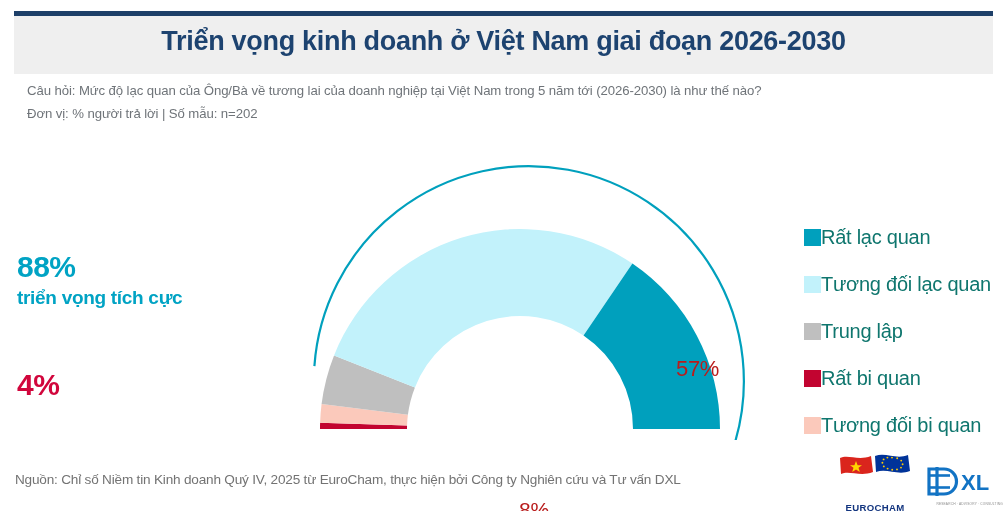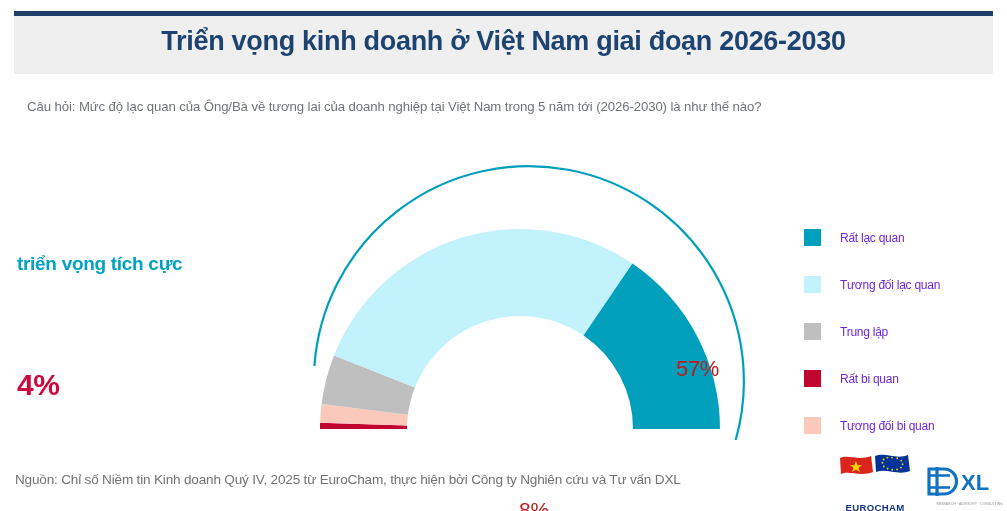--- a/index.html
+++ b/index.html
@@ -20,21 +20,21 @@
   }
   .page-title {
     position: absolute; left: 14px; top: 26px;
     width: 979px; text-align: center;
     font-size: 27px; font-weight: 700; letter-spacing: -0.3px;
     color: #1d4370;
     white-space: nowrap;
   }
 
   
-  .subtitle-block { position: absolute; left: 27px; top: 96px; }
+  .subtitle-block { position: absolute; left: 27px; top: 80px; }
   .subtitle-line {
     font-size: 13.2px; color: #6f7479; line-height: 1.72;
     letter-spacing: -0.1px; white-space: nowrap;
   }
 
   
   .callout { position: absolute; left: 17px; white-space: nowrap; }
   .callout-pos { top: 250px; }
   .callout-neg { top: 368px; }
   .callout-value { font-size: 30px; font-weight: 700; line-height: 1.12; letter-spacing: -0.5px; }
@@ -54,21 +54,21 @@
 
   .lbl-57 { left: 444px; top: 208px; }
   .lbl-31 { left: 678px; top: 313px; }
   .lbl-8  { left: 287px; top: 350px; font-size: 21px; }
 
   
   .legend { position: absolute; left: 804px; top: 214px; }
   .legend-row { display: flex; align-items: center; height: 47px; }
   .legend-swatch { width: 17px; height: 17px; flex: 0 0 17px; }
   .legend-text {
-    margin-left: 19px; font-size: 12px; color: #6d28d9;
+    font-size: 20px; color: #0f766e;
     white-space: nowrap; letter-spacing: -0.25px;
   }
 
   
   .footer-source {
     position: absolute; left: 15px; top: 472px;
     font-size: 13.6px; color: #737373; letter-spacing: -0.2px;
     white-space: nowrap;
   }
   .footer-logos {
@@ -93,23 +93,25 @@
 </head>
 <body>
 
 <div id="page">
 
   <div class="header-band"></div>
   <div class="page-title">Triển vọng kinh doanh ở Việt Nam giai đoạn 2026-2030</div>
 
   <div class="subtitle-block">
     <div class="subtitle-line">Câu hỏi: Mức độ lạc quan của Ông/Bà về tương lai của doanh nghiệp tại Việt Nam trong 5 năm tới (2026-2030) là như thế nào?</div>
+    <div class="subtitle-line">Đơn vị: % người trả lời | Số mẫu: n=202</div>
   </div>
 
   <div class="callout callout-pos">
+    <div class="callout-value c-teal">88%</div>
     <div class="callout-label c-teal">triển vọng tích cực</div>
   </div>
   <div class="callout callout-neg">
     <div class="callout-value c-crimson">4%</div>
   </div>
 
   <div id="gauge">
     <svg id="gauge-svg" width="572" height="292" viewBox="0 0 572 292">
         <path d="M 88 281 A 200 200 0 0 1 88.09868792685367 274.71784818437436 L 175.05575867867233 277.4505842241715 A 113 113 0 0 0 175 281 Z" fill="#c20430"></path>
         <path d="M 88.09868792685367 274.71784818437436 A 200 200 0 0 1 89.57705973710443 255.93335328713908 L 175.891038751464 266.8373446072336 A 113 113 0 0 0 175.05575867867233 277.4505842241715 Z" fill="#fbc9bb"></path>

